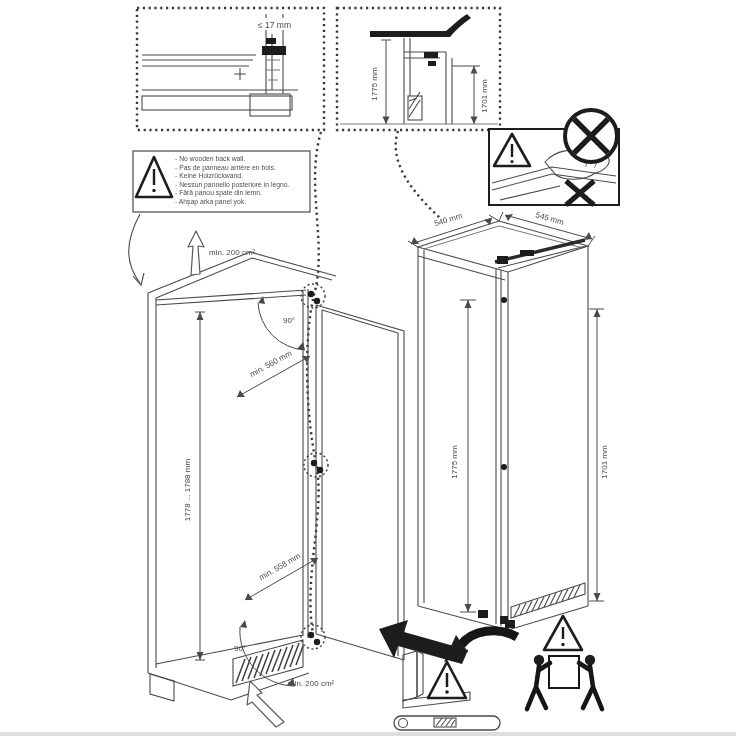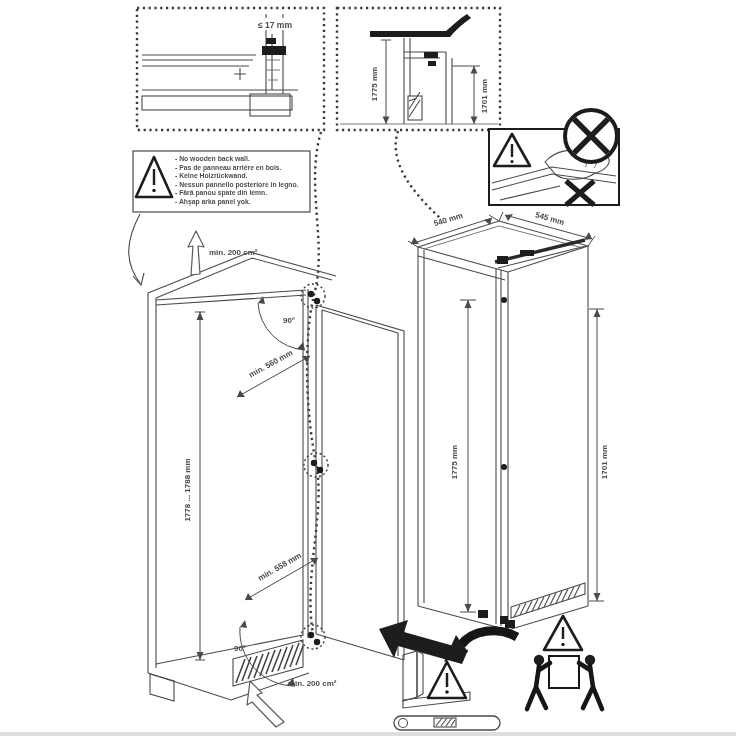--- a/index.html
+++ b/index.html
@@ -1,17 +1,17 @@
 <!DOCTYPE html>
 <html><head>
 <meta charset="utf-8">
 <style>
   html,body{margin:0;padding:0;background:#ffffff;}
   .canvas{position:relative;width:736px;height:736px;background:#ffffff;overflow:hidden;
-          font-family:"Liberation Sans", sans-serif;font-weight:bold;}
+          font-family:"Liberation Sans", sans-serif;}
   svg{position:absolute;left:0;top:0;}
   text{fill:#4a4a4a;font-family:"Liberation Sans", sans-serif;}
   .ln{stroke:#4a4a4a;stroke-width:1.1;fill:none;}
   .thin{stroke:#6a6a6a;stroke-width:0.9;fill:none;}
   .dim{stroke:#4a4a4a;stroke-width:1;fill:none;}
   .dot{stroke:#3a3a3a;stroke-width:2.4;fill:none;stroke-dasharray:2.2 3.6;}
   .dotc{stroke:#3a3a3a;stroke-width:1.4;fill:none;stroke-dasharray:2 2.6;}
   .blk{fill:#1d1d1d;stroke:none;}
   .wht{fill:#ffffff;}
   .tri{fill:#ffffff;stroke:#1d1d1d;stroke-width:2.6;stroke-linejoin:round;}

